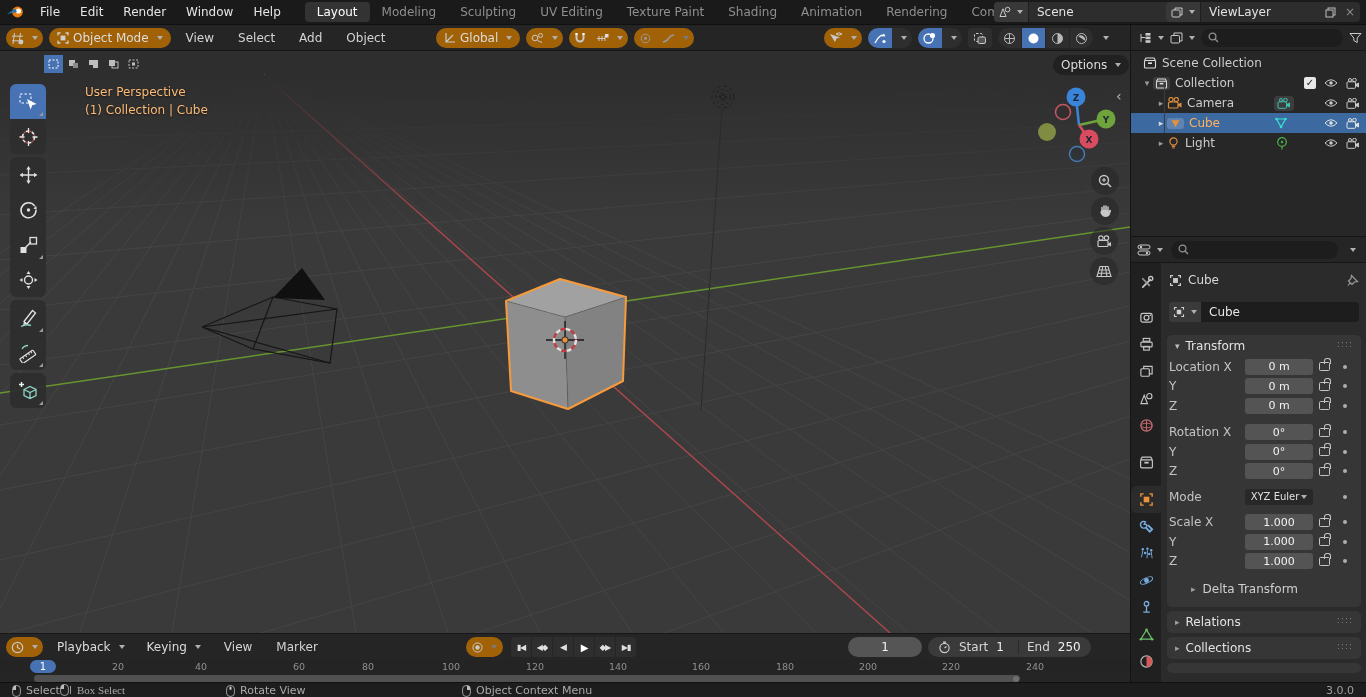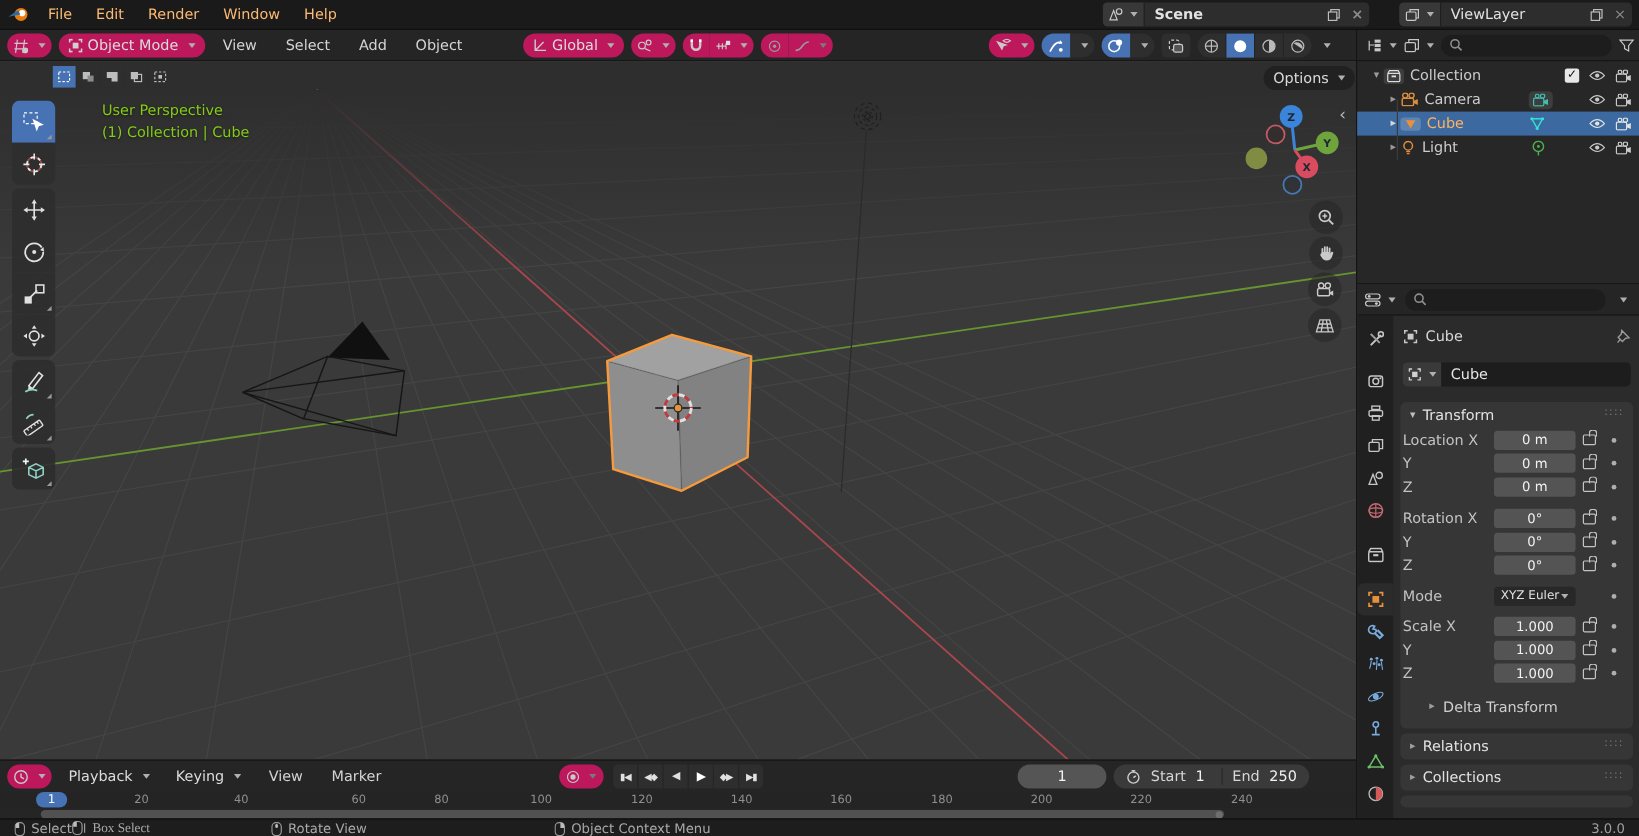--- a/index.html
+++ b/index.html
@@ -7,40 +7,40 @@
        font-family:"DejaVu Sans",sans-serif;color:#d8d8d8;font-size:12px;
        -webkit-font-smoothing:antialiased;}
   .abs{position:absolute;}
   .flex{display:flex;align-items:center;}
   .chev{width:0;height:0;border-left:3.5px solid transparent;border-right:3.5px solid transparent;
         border-top:4px solid #b0b0b0;display:inline-block;margin-left:4px;flex:0 0 auto;}
   .chev.dim{border-top-color:#7a7a7a;}
   
   .topbar{position:absolute;left:0;top:0;width:1366px;height:25px;background:#1a1a1a;
           display:flex;align-items:center;border-bottom:1px solid #101010;box-sizing:border-box;}
-  .menu{padding:0 10px;color:#fdba74;cursor:default;}
+  .menu{padding:0 10px;color:#e5e5e5;cursor:default;}
   .tabs{display:flex;align-items:center;margin-left:14px;width:712px;overflow:hidden;white-space:nowrap;}
   .wtab{padding:3px 12px;color:#8f8f8f;border-radius:4px;flex:0 0 auto;}
   .wtab.active{background:#333333;color:#ffffff;}
   .idwidget{position:absolute;top:2px;height:20px;background:#2d2d2d;border-radius:4px;
             display:flex;align-items:center;overflow:hidden;}
   .idwidget .browse{display:flex;align-items:center;gap:2px;padding:0 5px;height:100%;
             background:#383838;border-right:1px solid #1e1e1e;}
   .idwidget .nm{padding:0 8px;color:#e2e2e2;flex:1;}
   .idwidget .ib{width:20px;text-align:center;color:#b5b5b5;height:100%;display:flex;align-items:center;justify-content:center;}
   
   .ehdr{position:absolute;background:#252525;border-bottom:1px solid #161616;box-sizing:border-box;}
-  .pill{background:#be185d;border-radius:10px;height:20px;display:flex;align-items:center;
+  .pill{background:#a16207;border-radius:10px;height:20px;display:flex;align-items:center;
         padding:0 8px;gap:4px;color:#dcdcdc;}
   .sqbtn{background:#2e2e2e;height:20px;display:flex;align-items:center;justify-content:center;padding:0 5px;}
   .on{background:#4772b3 !important;}
   .hmenu{padding:0 9px;color:#d4d4d4;}
   
   .viewport{position:absolute;left:0;top:51px;width:1130px;height:582px;background:#3a3a3a;overflow:hidden;}
-  .ovl-text{position:absolute;color:#84cc16;text-shadow:0 1px 2px rgba(0,0,0,.55);font-size:12px;}
+  .ovl-text{position:absolute;color:#fdba74;text-shadow:0 1px 2px rgba(0,0,0,.55);font-size:12px;}
   .toolcol{position:absolute;left:10px;top:33px;width:36px;}
   .tool-btn{width:36px;height:35px;background:#2e2e2eea;display:flex;align-items:center;justify-content:center;position:relative;}
   .tool-btn.first{border-radius:6px 6px 0 0;}
   .tool-btn.last{border-radius:0 0 6px 6px;}
   .tool-btn.solo{border-radius:6px;}
   .tool-btn.active{background:#4772b3;}
   .tool-btn.more::after{content:"";position:absolute;right:3px;bottom:3px;width:0;height:0;
       border-left:4px solid transparent;border-bottom:4px solid #9a9a9a;}
   .tgap{height:3px;}
   .selmode{position:absolute;left:44px;top:4px;display:flex;gap:1px;}
@@ -106,22 +106,34 @@
         <circle cx="10.5" cy="7" r="5.4" fill="#e87d0d"></circle>
         <circle cx="11.5" cy="6" r="2.6" fill="#ffffff"></circle>
         <path d="M0 9 L8 3.5 L10 7 Z" fill="#2a6fa8"></path>
       </svg>
     </div>
     <div class="menu">File</div>
     <div class="menu">Edit</div>
     <div class="menu">Render</div>
     <div class="menu">Window</div>
     <div class="menu">Help</div>
-
-    <div class="idwidget" style="left:919px;width:222px;font-weight:bold;">
+    <div class="tabs">
+      <div class="wtab active">Layout</div>
+      <div class="wtab">Modeling</div>
+      <div class="wtab">Sculpting</div>
+      <div class="wtab">UV Editing</div>
+      <div class="wtab">Texture Paint</div>
+      <div class="wtab">Shading</div>
+      <div class="wtab">Animation</div>
+      <div class="wtab">Rendering</div>
+      <div class="wtab">Compositing</div>
+
+    </div>
+
+    <div class="idwidget" style="left:994px;width:222px;">
       <div class="browse">
         <svg width="12" height="12" viewBox="0 0 12 12">
           <circle cx="8.6" cy="3.6" r="2.3" fill="none" stroke="#c9c9c9"></circle>
           <path d="M4 2.8 L7 10.5 H1 Z" fill="none" stroke="#c9c9c9"></path>
         </svg>
         <span class="chev"></span>
       </div>
       <span class="nm">Scene</span>
       <span class="ib">
         <svg width="11" height="11" viewBox="0 0 11 11">
@@ -544,20 +556,29 @@
           <circle cx="4.5" cy="4.5" r="3.4" fill="none" stroke="#8e8e8e" stroke-width="1.3"></circle>
             <path d="M7 7 L10 10" stroke="#8e8e8e" stroke-width="1.4"></path>
         </svg>
       </div>
       <svg width="13" height="12" viewBox="0 0 13 12" style="margin-right:4px;">
         <path d="M1 1.5 H12 L8.2 6 V10.5 L4.8 8.5 V6 Z" fill="none" stroke="#c9c9c9"></path>
       </svg>
     </div>
     <div style="position:absolute;top:28px;width:100%;">
       <div class="orow">
+        <span class="twisty"></span>
+        <svg width="14" height="12" viewBox="0 0 14 12">
+          <path d="M1.5 3.5 L3 1 H11 L12.5 3.5" fill="none" stroke="#dddddd" stroke-width="1.1"></path>
+          <rect x="1.5" y="3.5" width="11" height="7.5" rx="1" fill="none" stroke="#dddddd" stroke-width="1.1"></rect>
+          <rect x="5" y="5.3" width="4" height="1.7" fill="#dddddd"></rect>
+        </svg>
+        <span class="lbl">Scene Collection</span>
+      </div>
+      <div class="orow">
         <span class="twisty" style="margin-left:10px;">▾</span>
         <span style="background:#3d3d3d;border-radius:3px;padding:1px 2px;display:flex;">
           <svg width="13" height="11" viewBox="0 0 14 12">
             <path d="M1.5 3.5 L3 1 H11 L12.5 3.5" fill="none" stroke="#dddddd" stroke-width="1.1"></path>
             <rect x="1.5" y="3.5" width="11" height="7.5" rx="1" fill="none" stroke="#dddddd" stroke-width="1.1"></rect>
             <rect x="5" y="5.3" width="4" height="1.7" fill="#dddddd"></rect>
           </svg>
         </span>
         <span class="lbl">Collection</span>
         <span class="rt">

